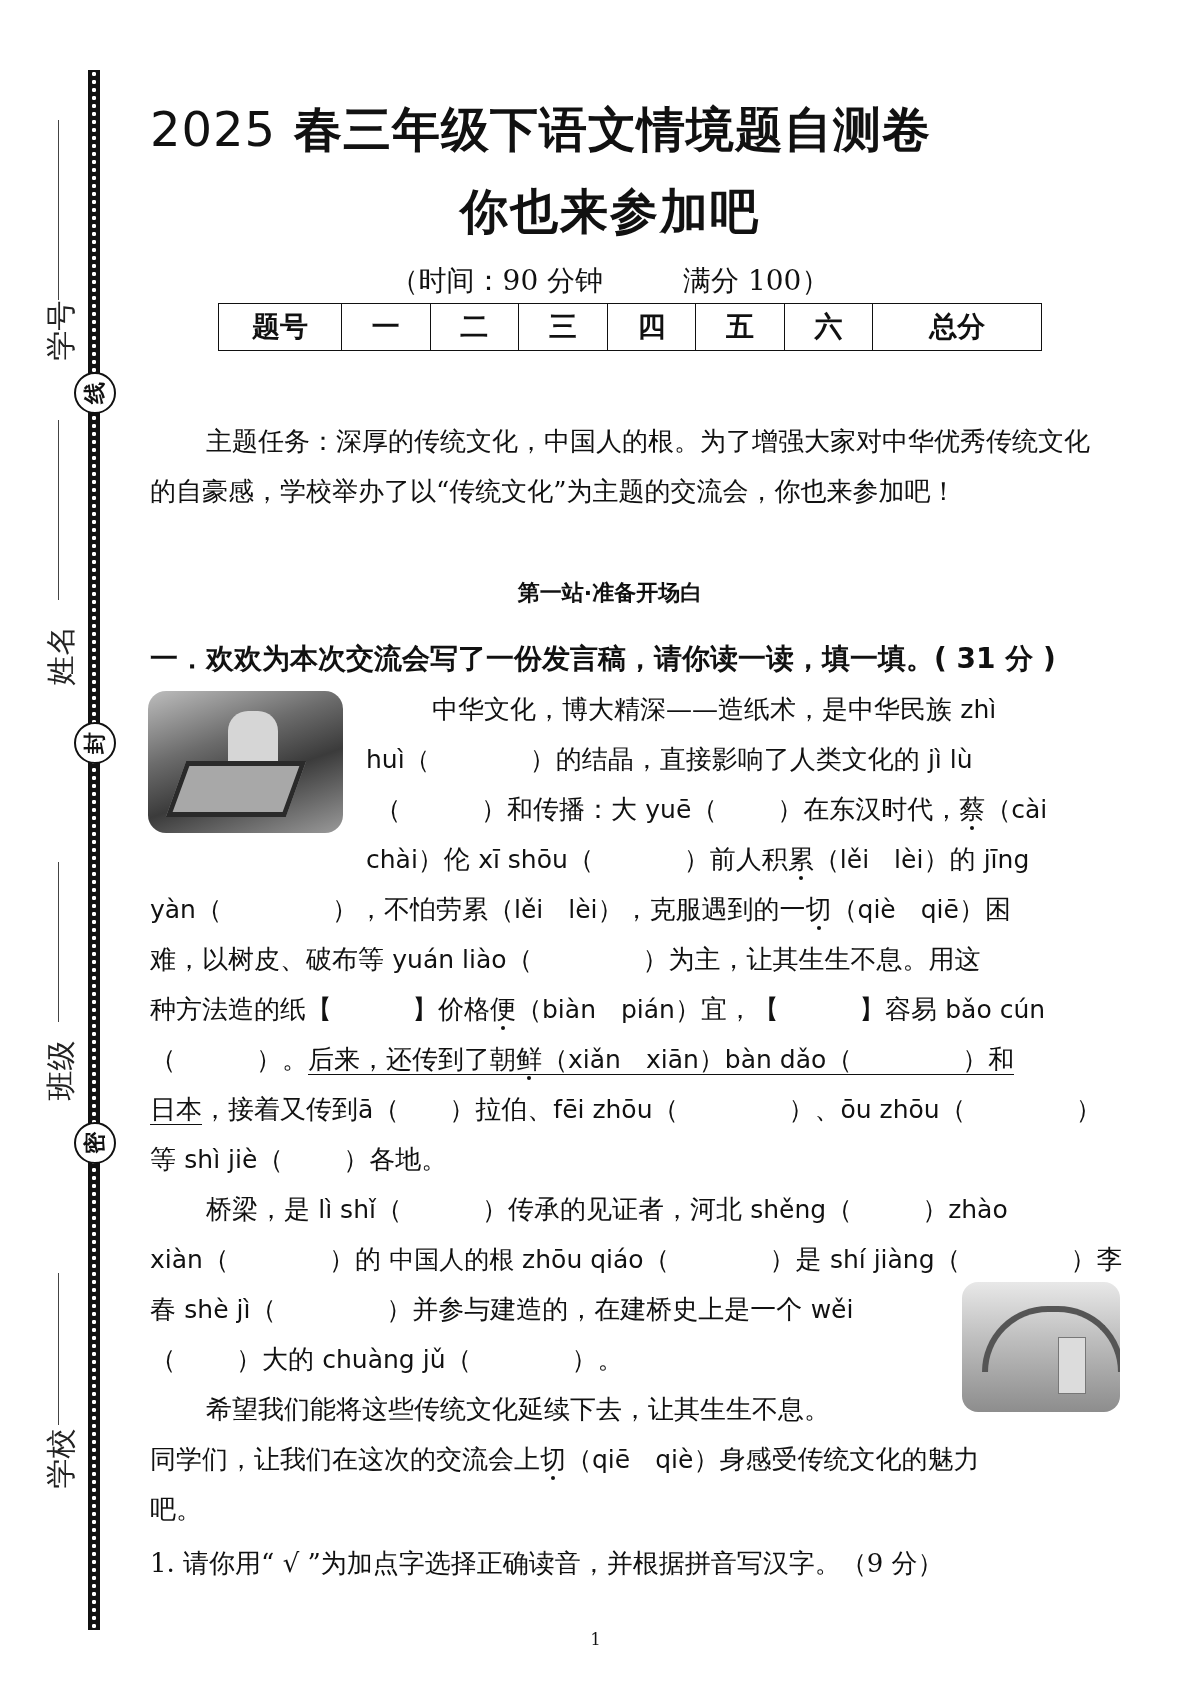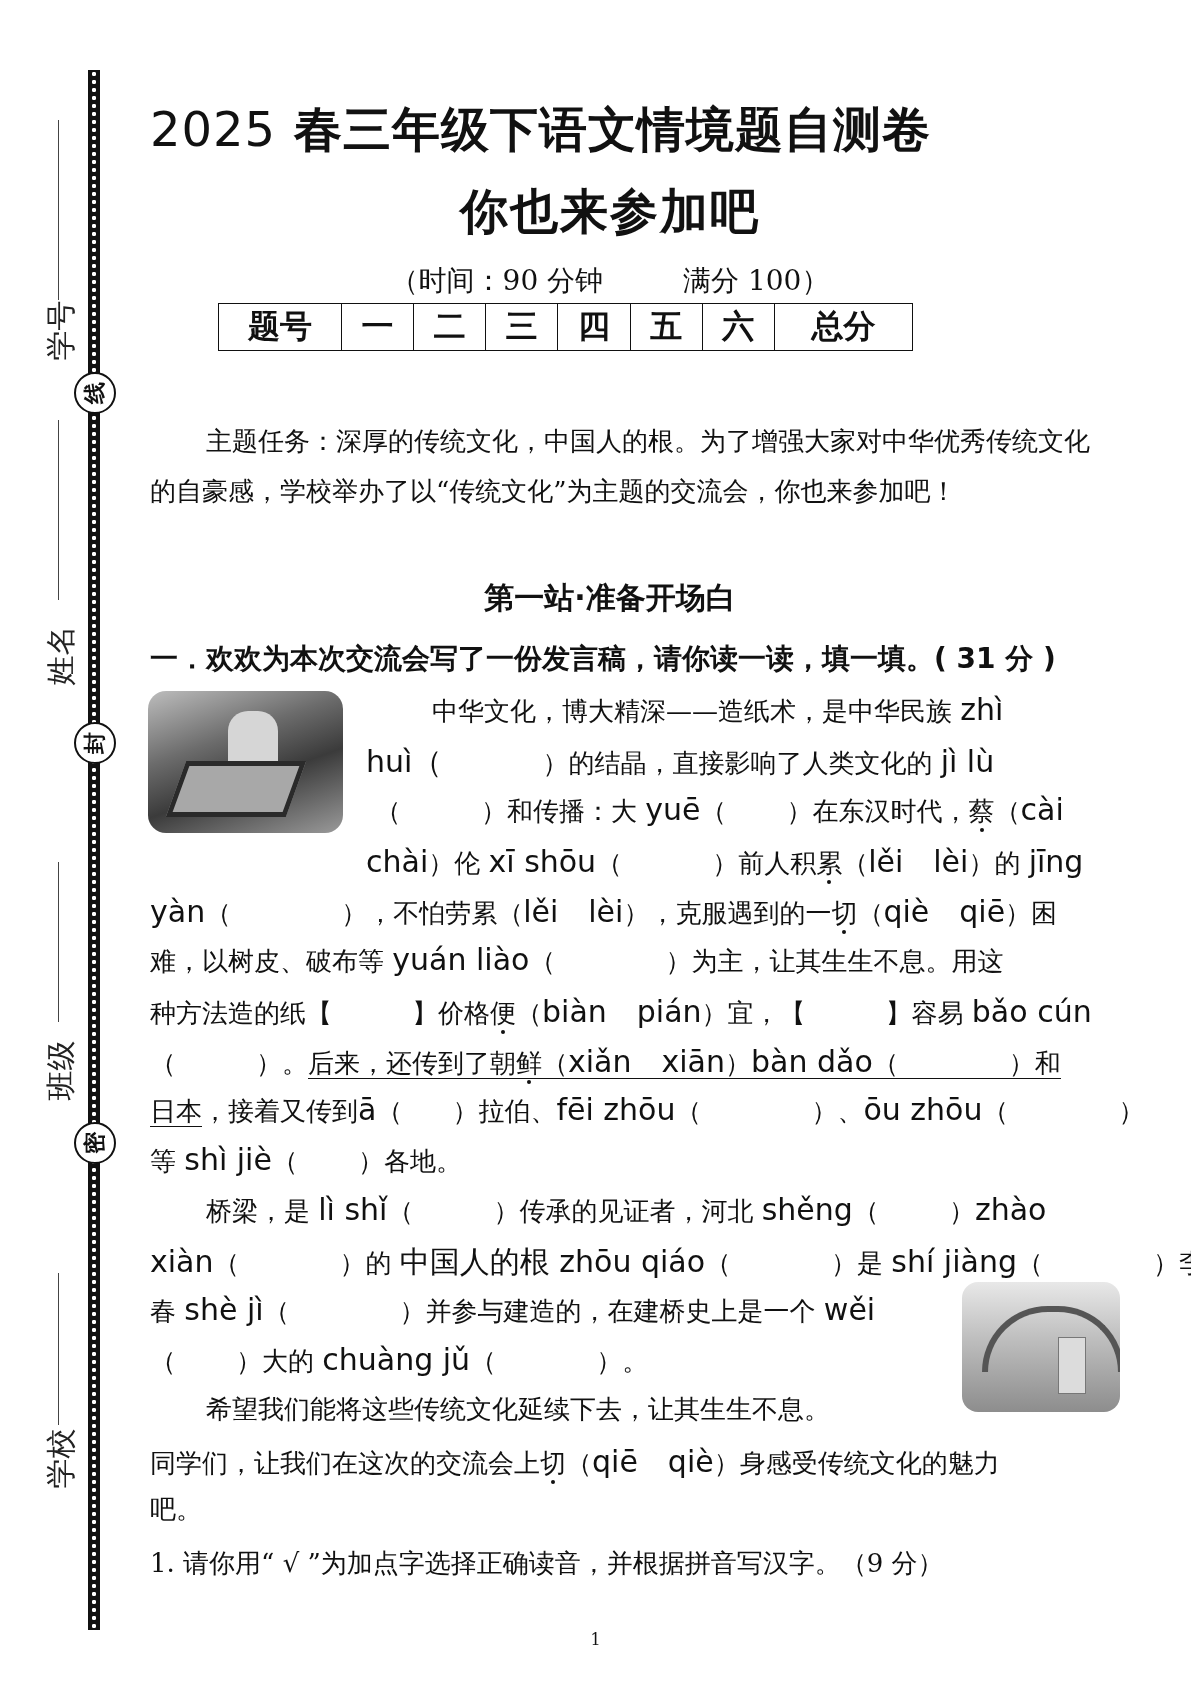--- a/index.html
+++ b/index.html
@@ -15,39 +15,39 @@
     font-family: "DejaVu Sans", sans-serif; transform: rotate(-90deg); }
   .side-label { position: absolute; left: 26px; font-size: 30px; font-family: "DejaVu Sans", sans-serif; transform: rotate(-90deg); transform-origin: center; width: 70px; text-align: center; color: #222; }
   .side-line { position: absolute; left: 58px; width: 1px; background: #444; }
 
   .title { position: absolute; top: 98px; left: 150px; width: 920px; font-family: "DejaVu Sans", sans-serif; font-weight: bold; font-size: 48px; letter-spacing: 1px; }
   .title .num { font-weight: normal; }
   .subtitle { position: absolute; top: 180px; left: 150px; width: 920px; text-align: center; font-family: "DejaVu Sans", sans-serif; font-weight: bold; font-size: 48px; letter-spacing: 2px; }
   .meta { position: absolute; top: 262px; left: 150px; width: 920px; text-align: center; font-size: 28px; }
   .meta span + span { margin-left: 80px; }
 
-  table.score { position: absolute; top: 303px; left: 218px; width: 695px; border-collapse: collapse; font-family: "DejaVu Sans", sans-serif; font-weight: bold; font-size: 32px; }
+  table.score { position: absolute; top: 303px; left: 218px; width: 824px; border-collapse: collapse; font-family: "DejaVu Sans", sans-serif; font-weight: bold; font-size: 28px; }
   table.score td { border: 1.5px solid #111; height: 44px; text-align: center; }
   table.score td:first-child { width: 120px; }
 
   .para { position: absolute; left: 150px; width: 965px; font-size: 26px; line-height: 50px; }
   .intro { top: 416px; }
-  .station { position: absolute; top: 578px; left: 150px; width: 920px; text-align: center; font-family: "DejaVu Sans", sans-serif; font-weight: bold; font-size: 30px; }
+  .station { position: absolute; top: 578px; left: 150px; width: 920px; text-align: center; font-family: "DejaVu Sans", sans-serif; font-weight: bold; font-size: 22px; }
   .q1 { position: absolute; top: 640px; left: 150px; width: 960px; font-family: "DejaVu Sans", sans-serif; font-weight: bold; font-size: 28px; white-space: nowrap; }
 
   .img-paper { position: absolute; top: 691px; left: 148px; width: 195px; height: 142px; border-radius: 18px;
     background: linear-gradient(160deg, #bdbdbd 0%, #6c6c6c 35%, #3b3b3b 60%, #9a9a9a 100%); overflow: hidden; }
   .img-paper .frame { position: absolute; left: 28px; top: 70px; width: 110px; height: 46px; border: 5px solid #2a2a2a; background: #a8a8a8; transform: skewX(-20deg); }
   .img-paper .figure { position: absolute; left: 80px; top: 20px; width: 50px; height: 80px; background: #d6d6d6; border-radius: 20px 20px 6px 6px; }
   .img-bridge { position: absolute; top: 1282px; left: 962px; width: 158px; height: 130px; border-radius: 16px;
     background: linear-gradient(180deg, #e8e8e8 0%, #bdbdbd 45%, #8d8d8d 100%); overflow: hidden; }
   .img-bridge .arch { position: absolute; left: 20px; top: 24px; width: 130px; height: 60px; border: 6px solid #555; border-bottom: none; border-radius: 70px 70px 0 0; }
   .img-bridge .stele { position: absolute; left: 96px; top: 55px; width: 26px; height: 55px; background: #dcdcdc; border: 1px solid #777; }
   .line { position: absolute; white-space: nowrap; font-size: 26px; }
-  .py { font-family: "DejaVu Sans", sans-serif; font-size: 30px; }
+  .py { font-family: "DejaVu Sans", sans-serif; font-size: 25px; }
   .dot { position: relative; }
   .dot::after { content: ""; position: absolute; left: 50%; bottom: -6px; width: 4px; height: 4px; background: #111; border-radius: 50%; transform: translateX(-50%); }
   .ul { border-bottom: 1.5px solid #111; }
   .page-num { position: absolute; top: 1630px; left: 0; width: 1191px; text-align: center; font-size: 16px; }
 </style>
 </head>
 <body>
 
 <div class="binding">
     <div class="dots"></div>

